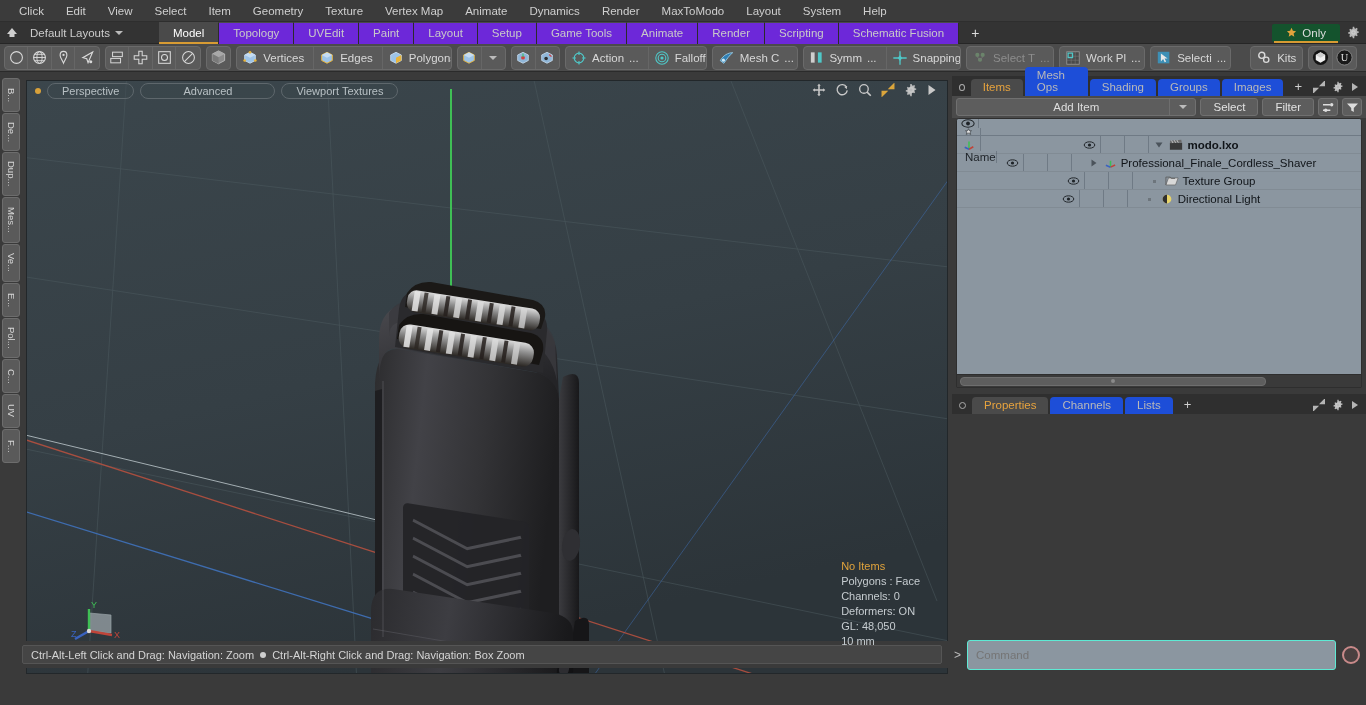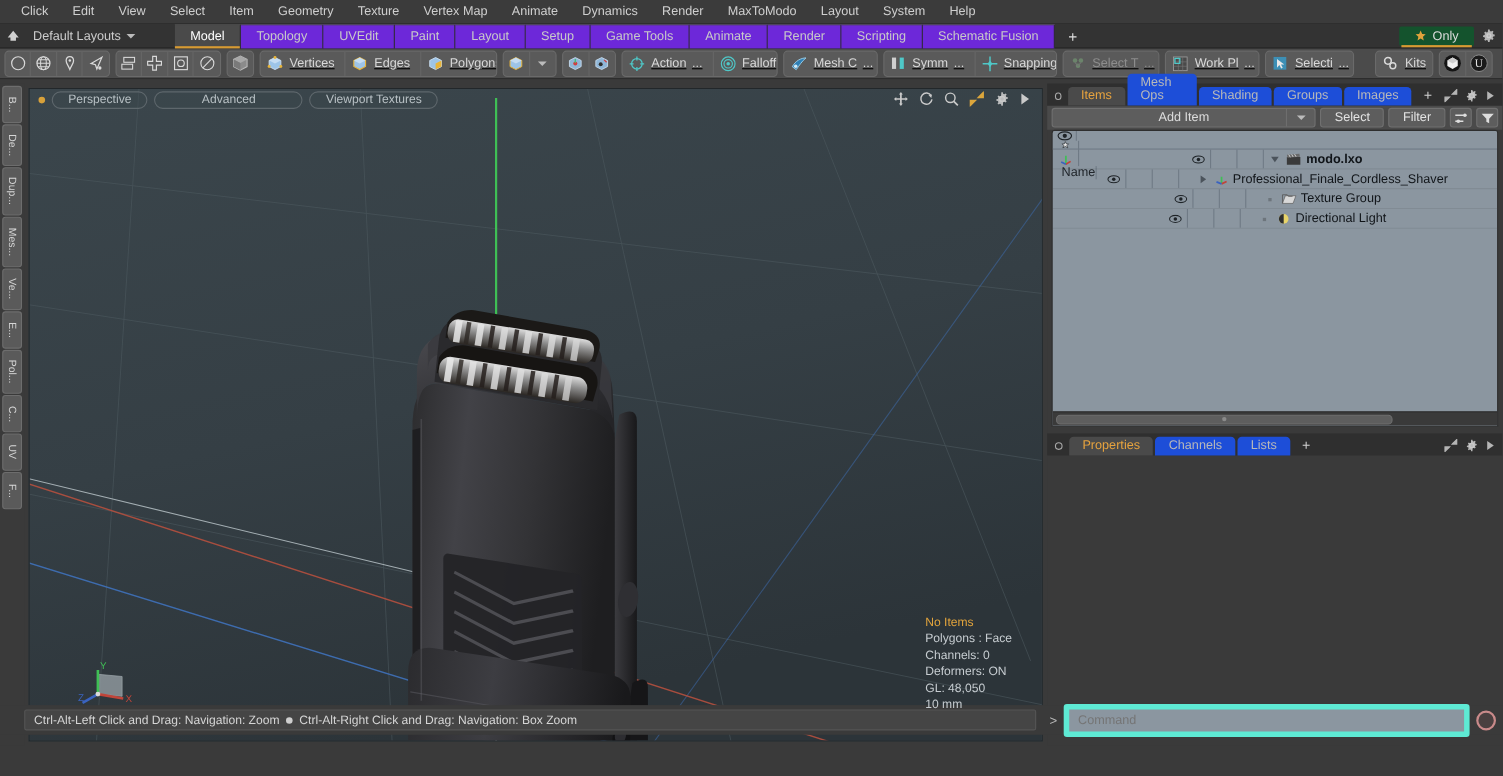--- a/index.html
+++ b/index.html
@@ -26,21 +26,21 @@
   .ltab.active { background:#4a4a4a; color:#fff; }
   .ltab.active:after { content:""; position:absolute; left:0; right:0; bottom:0; height:2px; background:#d79b33; }
   .ltab-plus { color:#ddd; font-size:14px; padding:0 12px; display:flex; align-items:center; }
   .only-btn { margin-left:auto; display:flex; align-items:center; gap:5px; background:#14532d;
     color:#ddd; font-size:11.5px; height:18px; padding:0 14px; position:relative; border-radius:2px;}
   .only-btn:after { content:""; position:absolute; left:2px; right:2px; bottom:-1px; height:2px; background:#d79b33;}
   .gear-right { width:26px; display:flex; align-items:center; justify-content:center; }
 
   
   .toolbar { height:28px; background:#4b4b4b; display:flex; align-items:center;
-    padding:0 4px; gap:0px; border-bottom:1px solid #2b2b2b;text-decoration:underline; }
+    padding:0 4px; gap:0px; border-bottom:1px solid #2b2b2b; }
   .tgrp { display:flex; align-items:center; background:#5a5a5a; border:1px solid #6a6a6a;
     border-radius:4px; height:24px; margin-right:5px; overflow:hidden; }
   .tbtn { width:25px; height:22px; display:flex; align-items:center; justify-content:center;
     border-right:1px solid #666; }
   .tbtn:last-child { border-right:none; }
   .tlabel { display:flex; align-items:center; gap:5px; padding:0 9px 0 5px; height:22px;
     color:#d8d8d8; font-size:11.5px; border-right:1px solid #666; white-space:nowrap;}
   .tlabel:last-child { border-right:none; }
   .tlabel.dim { color:#8d8d8d; }
   .tgrp.single { padding:0; }
@@ -120,21 +120,21 @@
 
   
   .bottom { position:absolute; left:0; top:641px; width:1366px; height:27px;
     background:#3a3a3a; display:flex; align-items:center; }
   .status { margin-left:22px; height:19px; flex:0 0 920px; background:#454545;
     border:1px solid #555; border-radius:2px; display:flex; align-items:center;
     color:#d5d5d5; font-size:11px; padding-left:8px; gap:6px; }
   .sbullet { width:6px;height:6px;border-radius:50%;background:#cfcfcf;display:inline-block; }
   .cmd-wrap { display:flex; align-items:center; gap:6px; margin-left:6px; flex:1; padding-right:6px;}
   .cmd-arrow { color:#bbb; font-size:12px; padding-left:6px; }
-  .cmd-input { flex:1; height:30px; background:#8b96a0; border:5px solid #5eead4; border-radius:3px;
+  .cmd-input { flex:1; height:30px; background:#8b96a0; border:1px solid #5eead4; border-radius:3px;
     color:#3e474e; font-size:11.5px; padding-left:8px; line-height:17px; }
   .cmd-ring { width:18px;height:18px;border-radius:50%;border:2px solid #c98a8a; background:#4a4040;}
 
   svg { display:block; }
   .nosel { user-select:none; }
 </style>
 </head>
 <body class="nosel">
 
 <div class="menubar">

